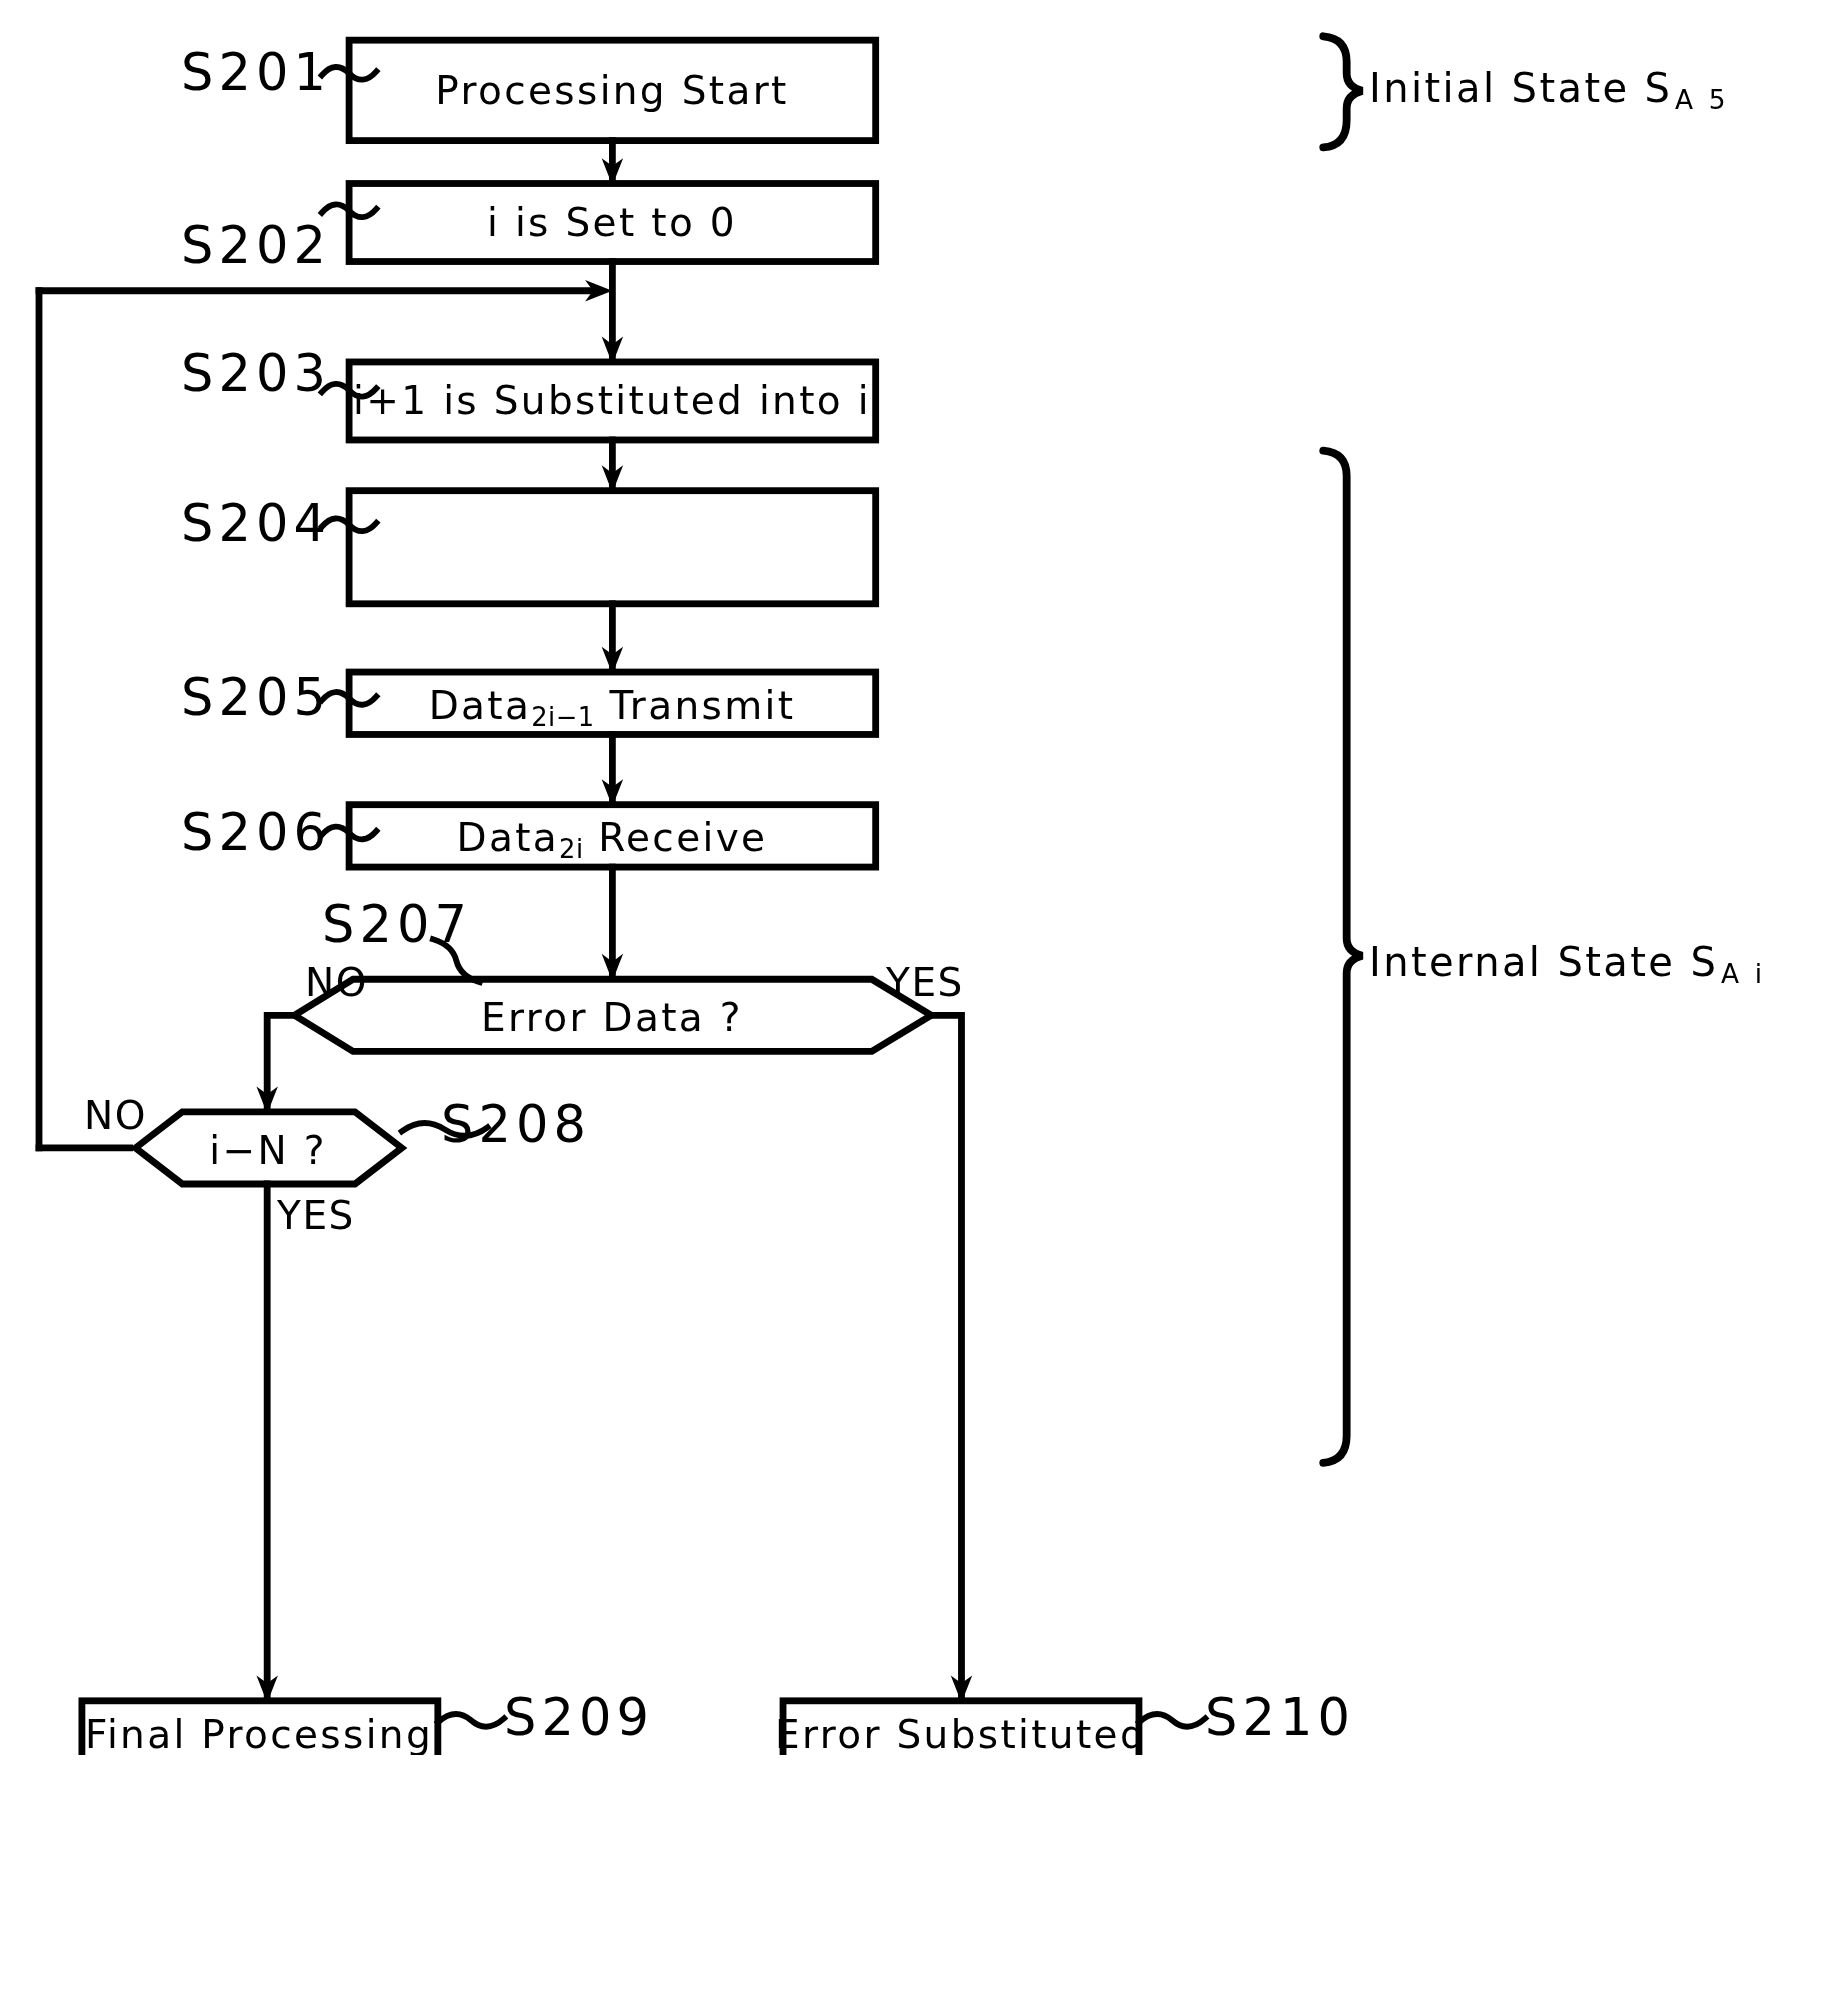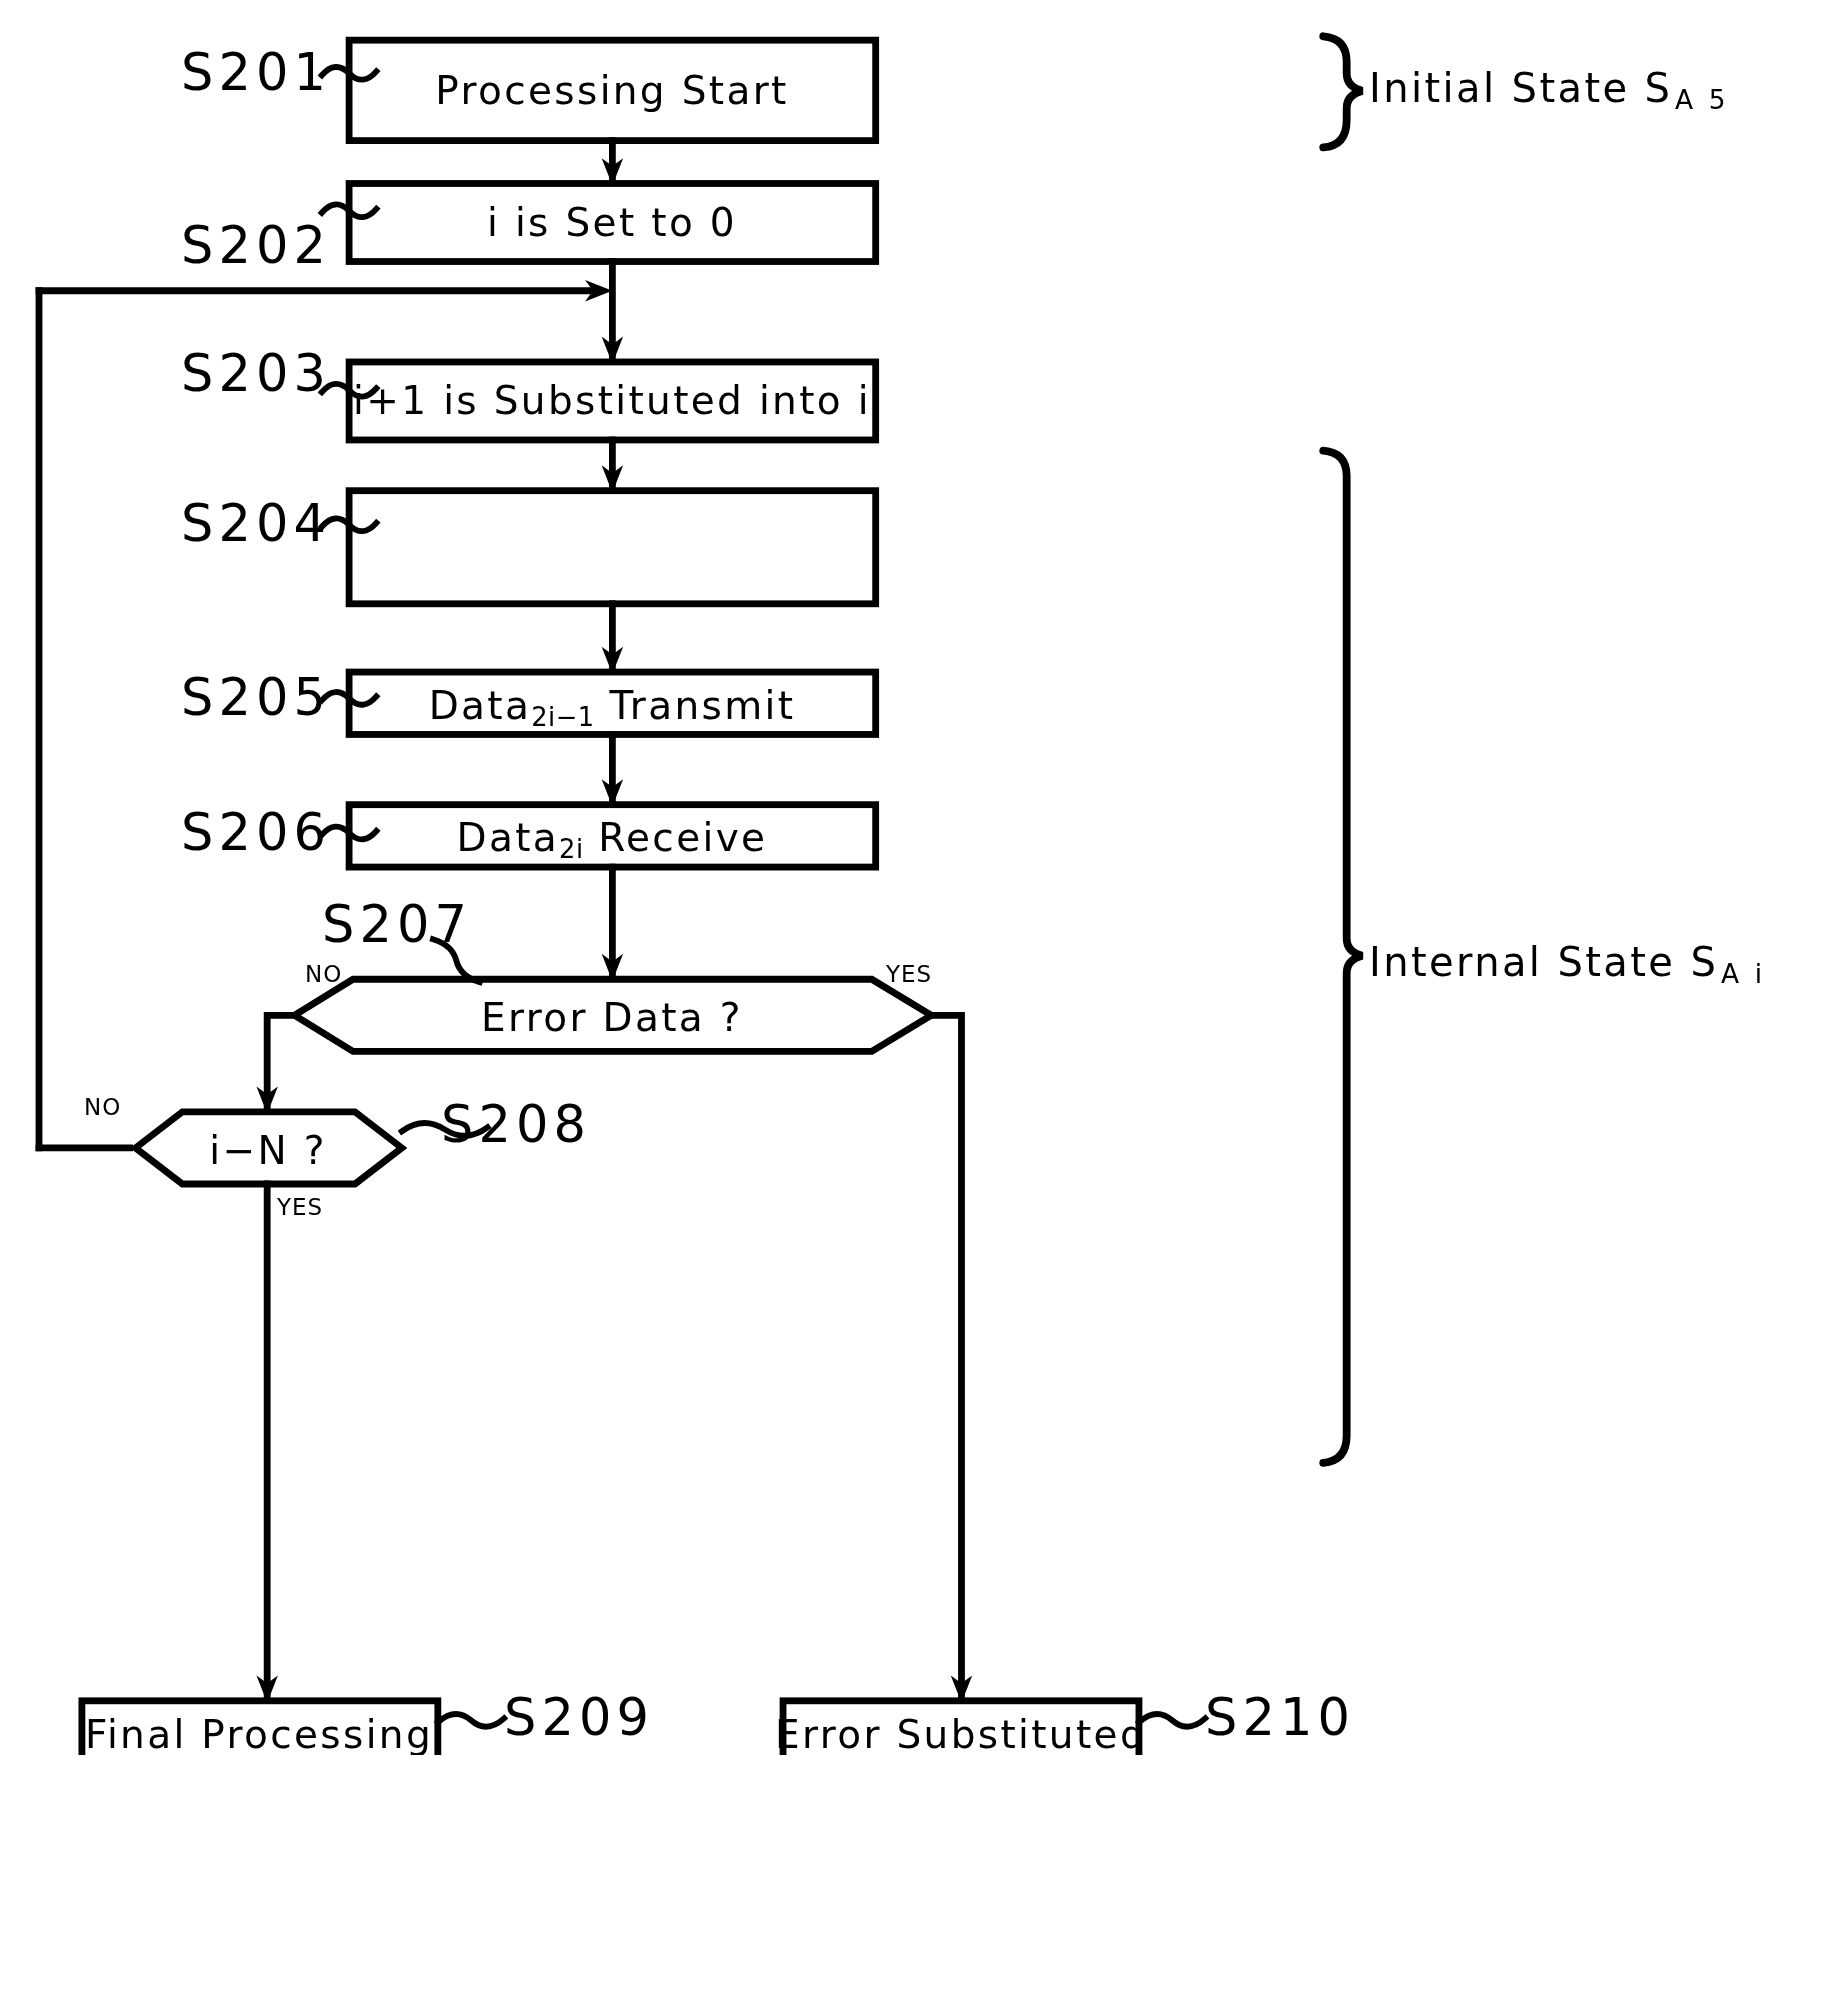--- a/index.html
+++ b/index.html
@@ -34,21 +34,21 @@
   }
   .box-label {
     font-size: 39px;
     letter-spacing: 0.06em;
   }
   .step-id {
     font-size: 51px;
     letter-spacing: 0.10em;
   }
   .branch-label {
-    font-size: 23px;
+    font-size: 39px;
     letter-spacing: 0.04em;
   }
   .state-label {
     font-size: 40px;
     letter-spacing: 0.06em;
   }
   .fig-caption {
     font-size: 82px;
     font-weight: bold;
     letter-spacing: 0.04em;

